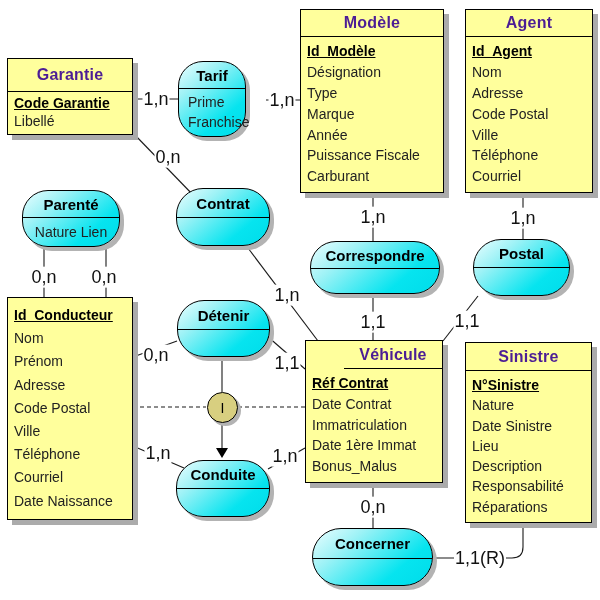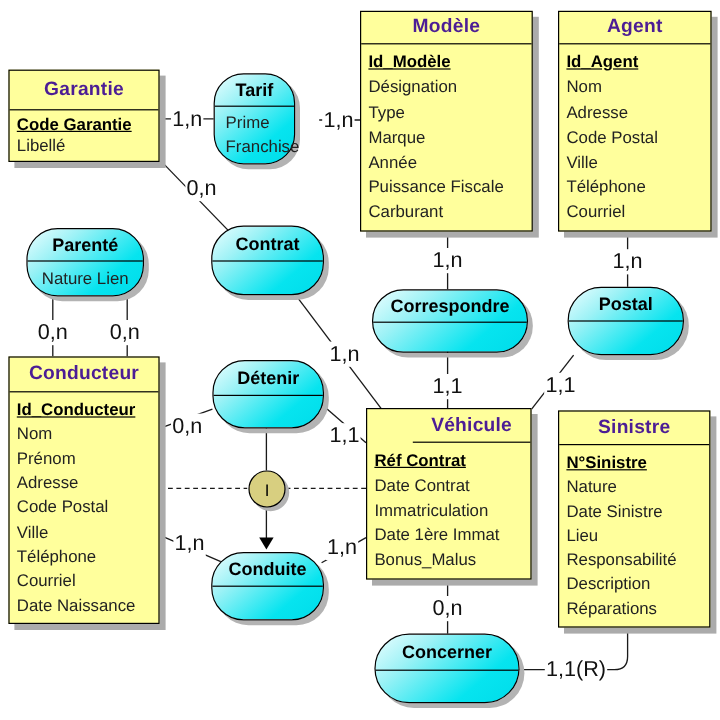--- a/index.html
+++ b/index.html
@@ -119,21 +119,20 @@
       <div class="attr">Nom</div>
       <div class="attr">Adresse</div>
       <div class="attr">Code Postal</div>
       <div class="attr">Ville</div>
       <div class="attr">Téléphone</div>
       <div class="attr">Courriel</div>
     </div>
   </div>
 
   <div class="entity" style="left:7px;top:297px;width:126px;height:223px;">
-    <div class="entity-title" style="height:29px;">Conducteur</div>
     <div class="entity-body">
       <div class="attr key">Id_Conducteur</div>
       <div class="attr">Nom</div>
       <div class="attr">Prénom</div>
       <div class="attr">Adresse</div>
       <div class="attr">Code Postal</div>
       <div class="attr">Ville</div>
       <div class="attr">Téléphone</div>
       <div class="attr">Courriel</div>
       <div class="attr">Date Naissance</div>
@@ -151,22 +150,22 @@
     </div>
   </div>
 
   <div class="entity" style="left:465px;top:342px;width:127px;height:181px;">
     <div class="entity-title" style="height:28px;">Sinistre</div>
     <div class="entity-body">
       <div class="attr key">N°Sinistre</div>
       <div class="attr">Nature</div>
       <div class="attr">Date Sinistre</div>
       <div class="attr">Lieu</div>
+      <div class="attr">Description</div>
       <div class="attr">Responsabilité</div>
-      <div class="attr">Description</div>
       <div class="attr">Réparations</div>
     </div>
   </div>
 
   <div class="rel" style="left:178px;top:61px;width:68px;height:76px;border-radius:25px;">
     <div class="rel-title" style="height:27px;">Tarif</div>
     <div class="rel-body">
       <div class="rel-attr">Prime</div>
       <div class="rel-attr">Franchise</div>
     </div>

